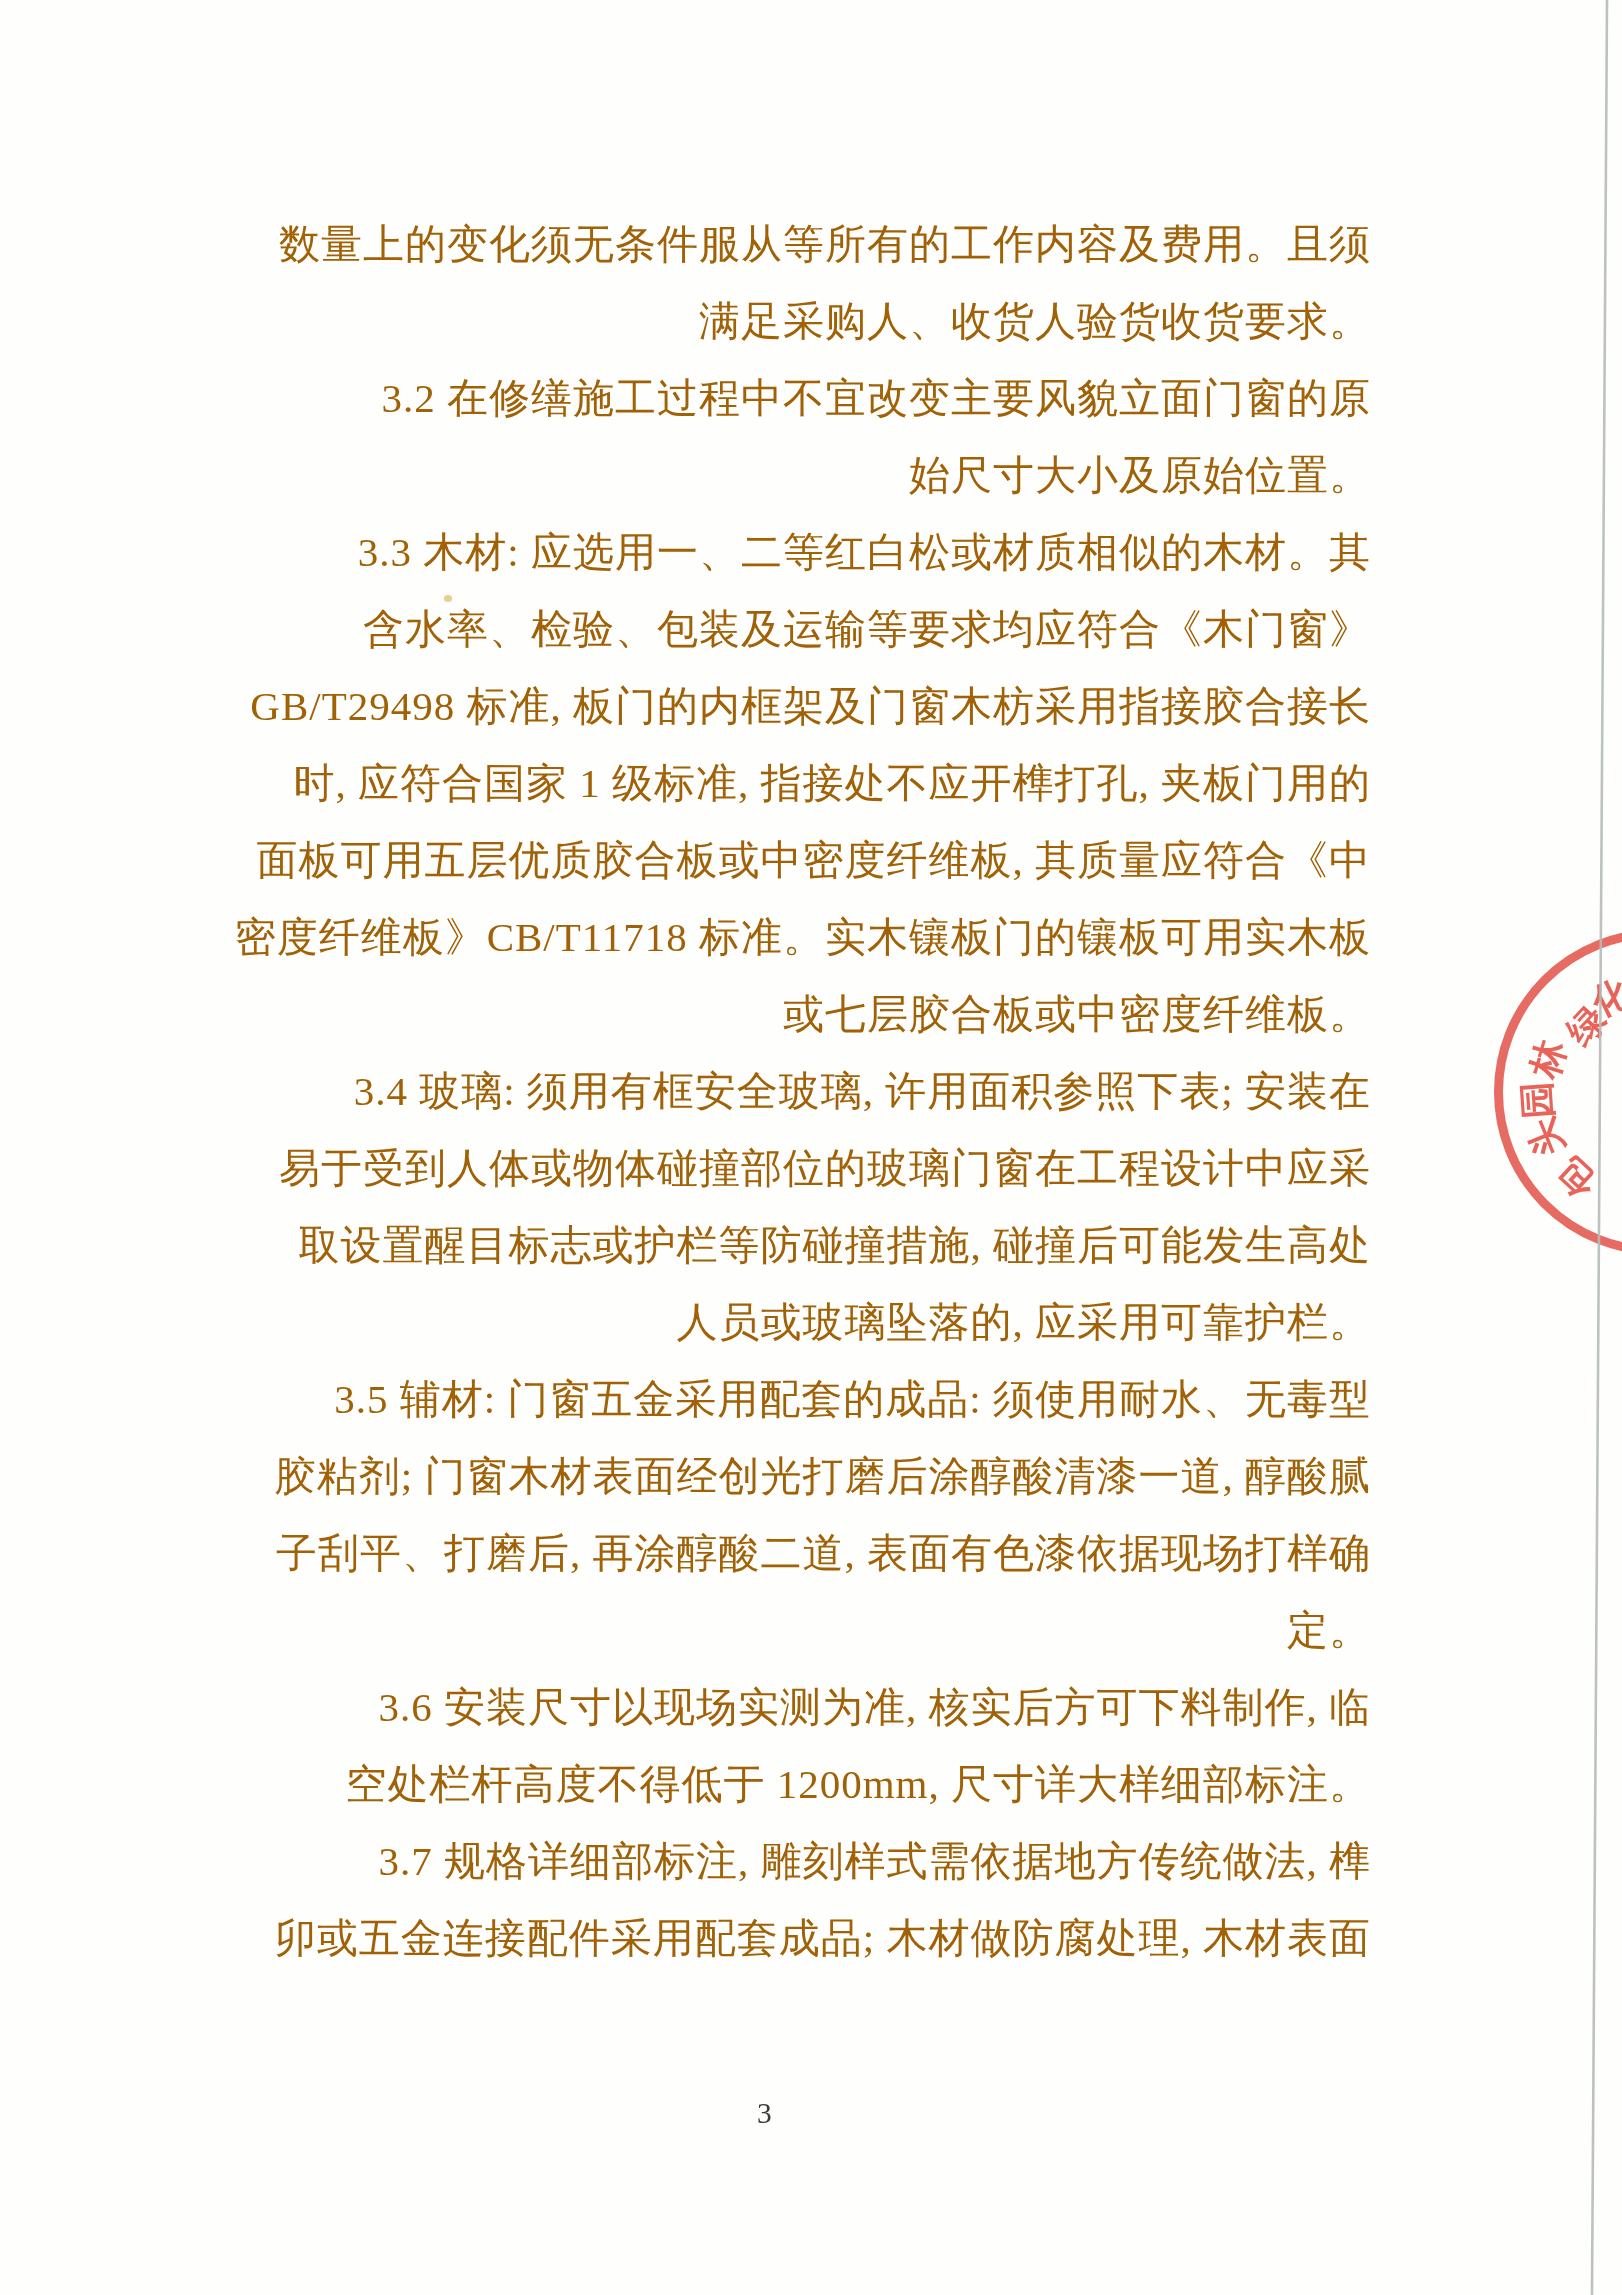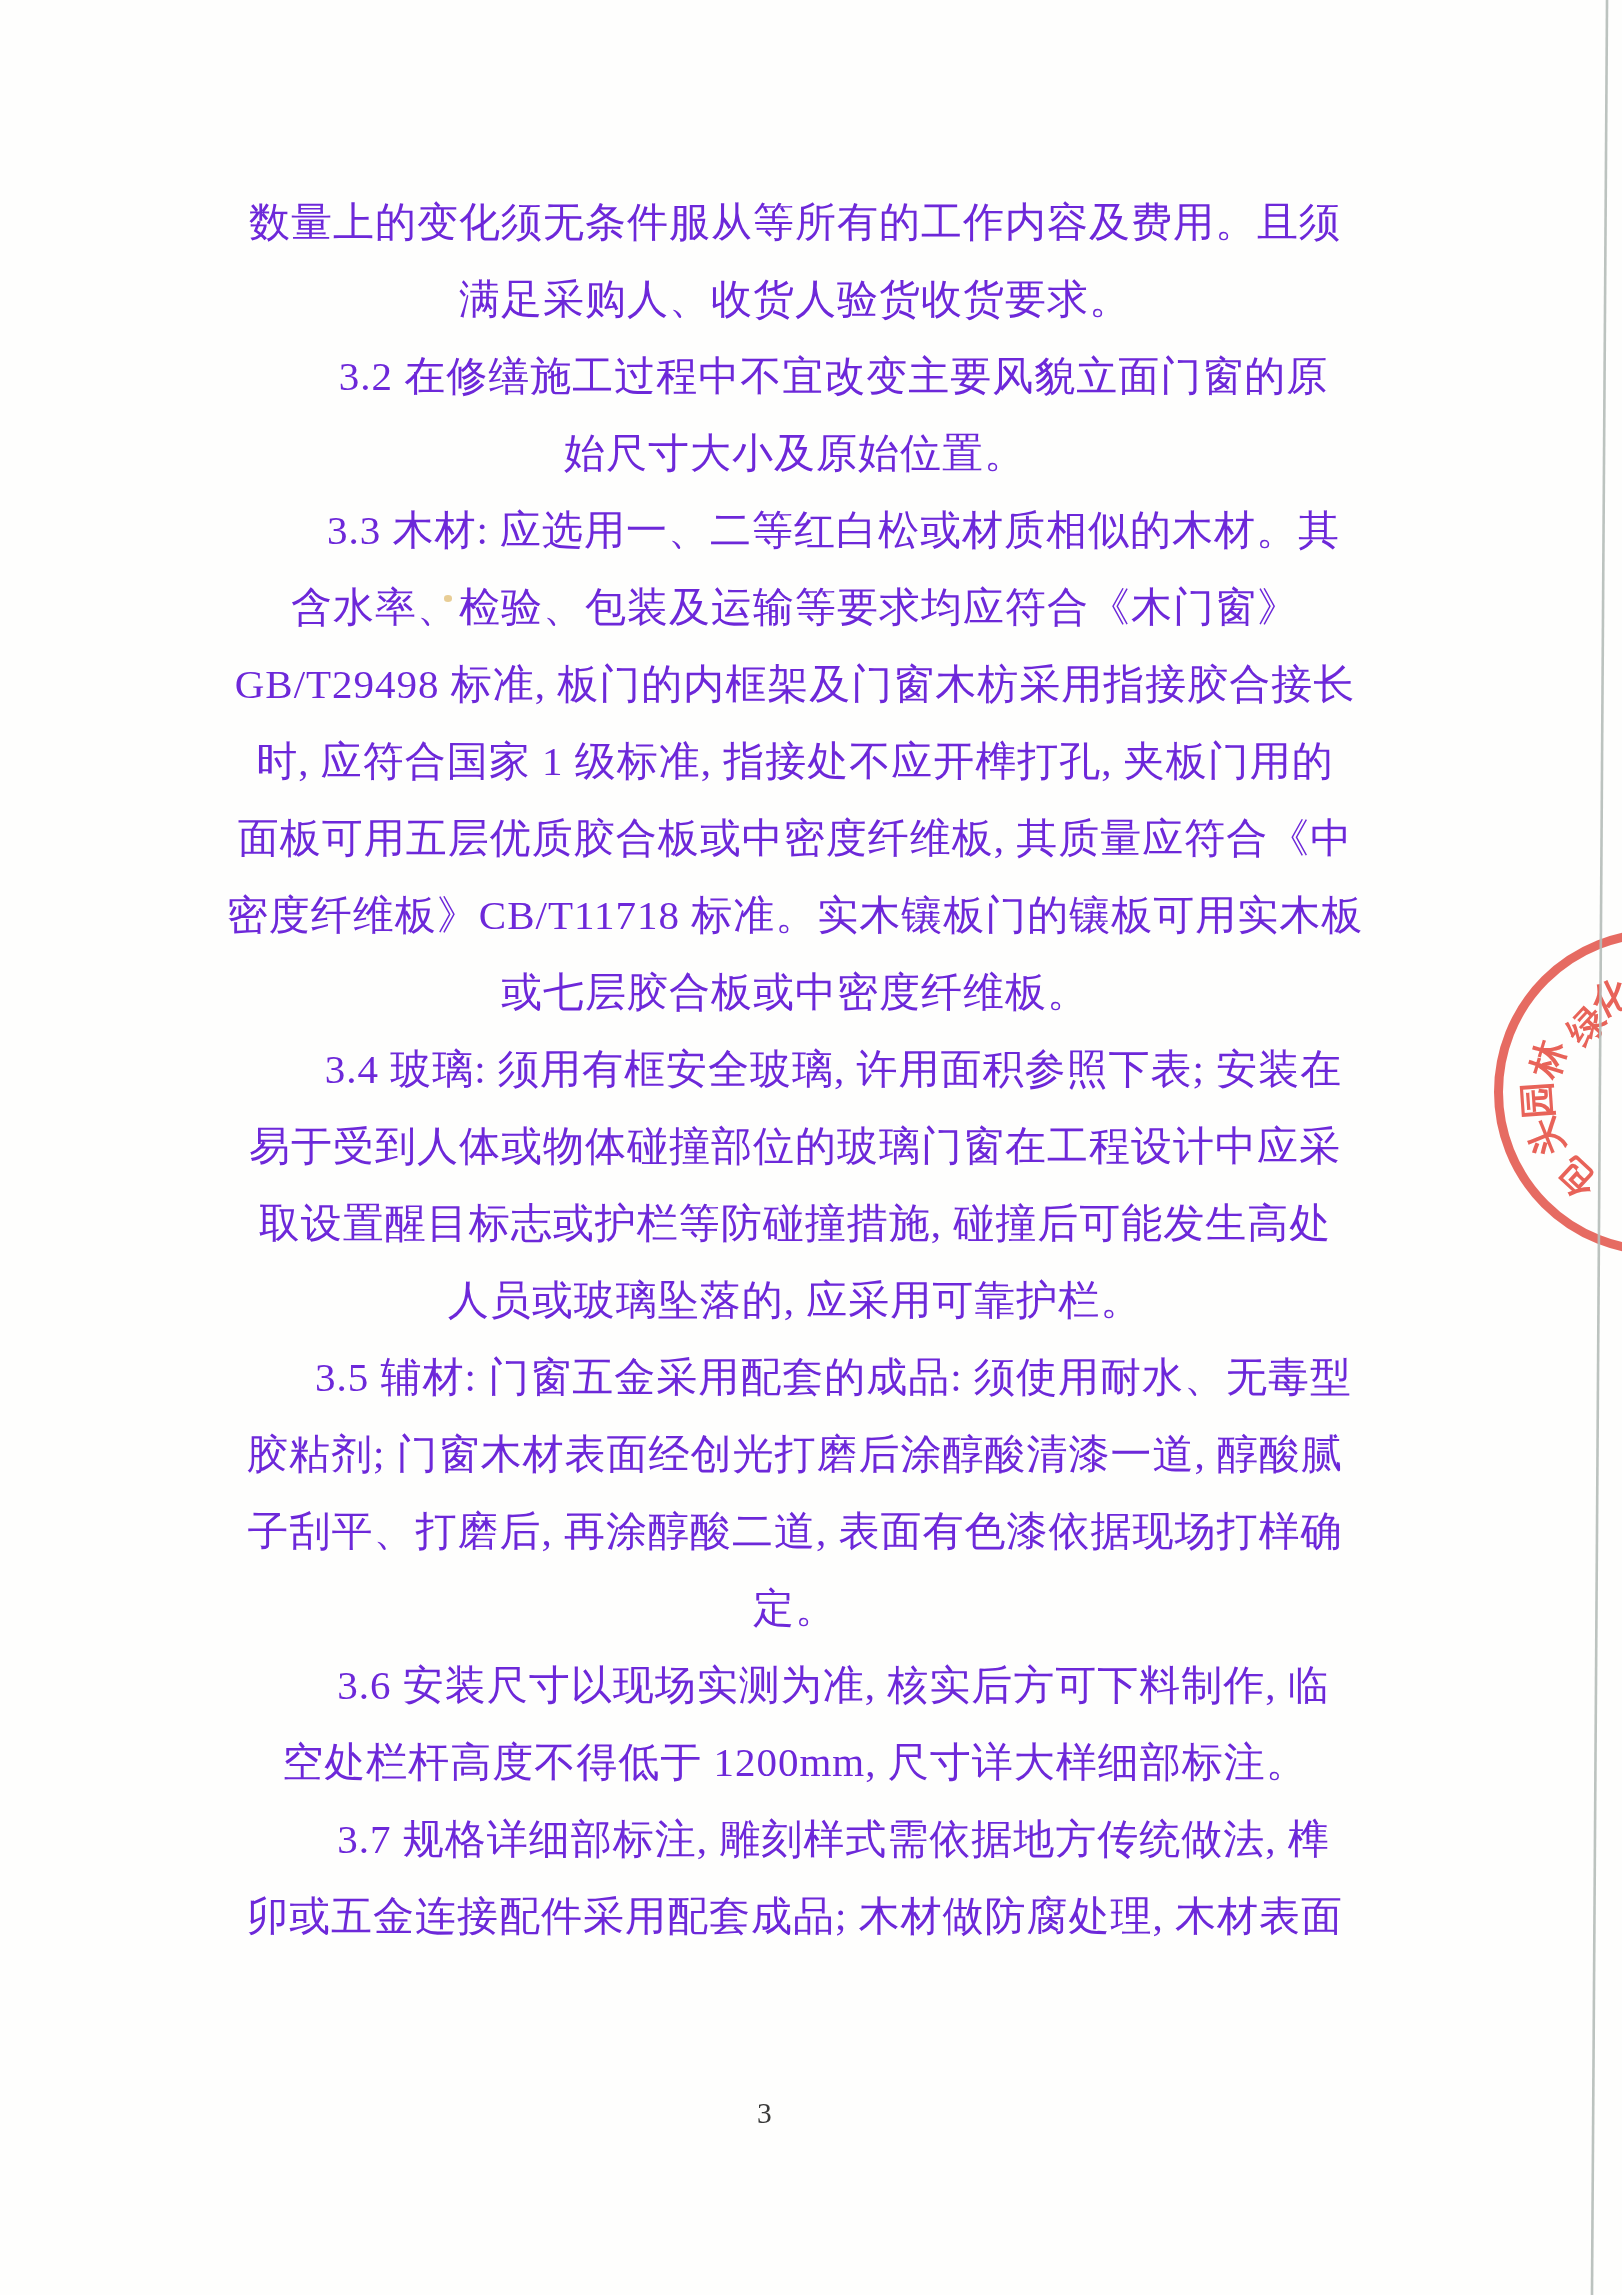--- a/index.html
+++ b/index.html
@@ -11,28 +11,28 @@
     position: relative;
     width: 1623px;
     height: 2295px;
     background: #fefefdff;
     overflow: hidden;
     font-family: "Liberation Serif", "DejaVu Serif", serif;
   }
   .text-block {
     position: absolute;
     left: 219px;
-    top: 184px;
+    top: 206px;
     width: 1152px;
     font-size: 41px;
     line-height: 77px;
     letter-spacing: 1px;
-    color: #6d28d9;
+    color: #a16207;
     white-space: pre;
-    text-align: center;
+    text-align: right;
   }
   .line {
     height: 77px;
   }
   .line.indent {
     text-indent: 77px;
   }
   .page-number {
     position: absolute;
     left: 757px;

